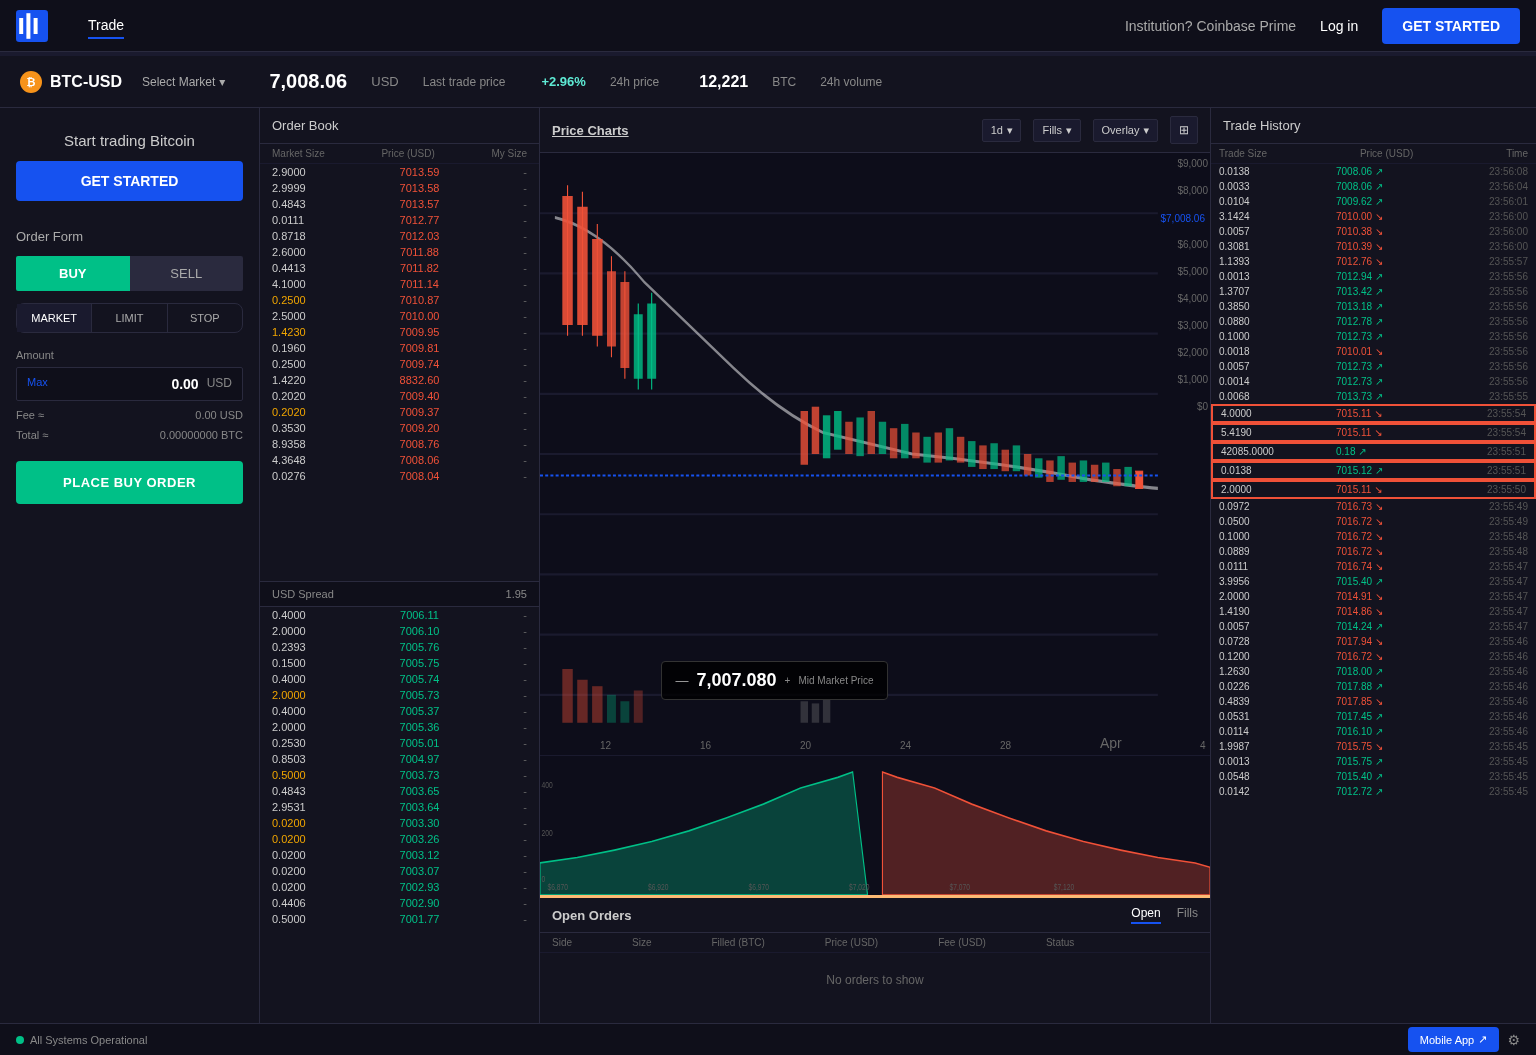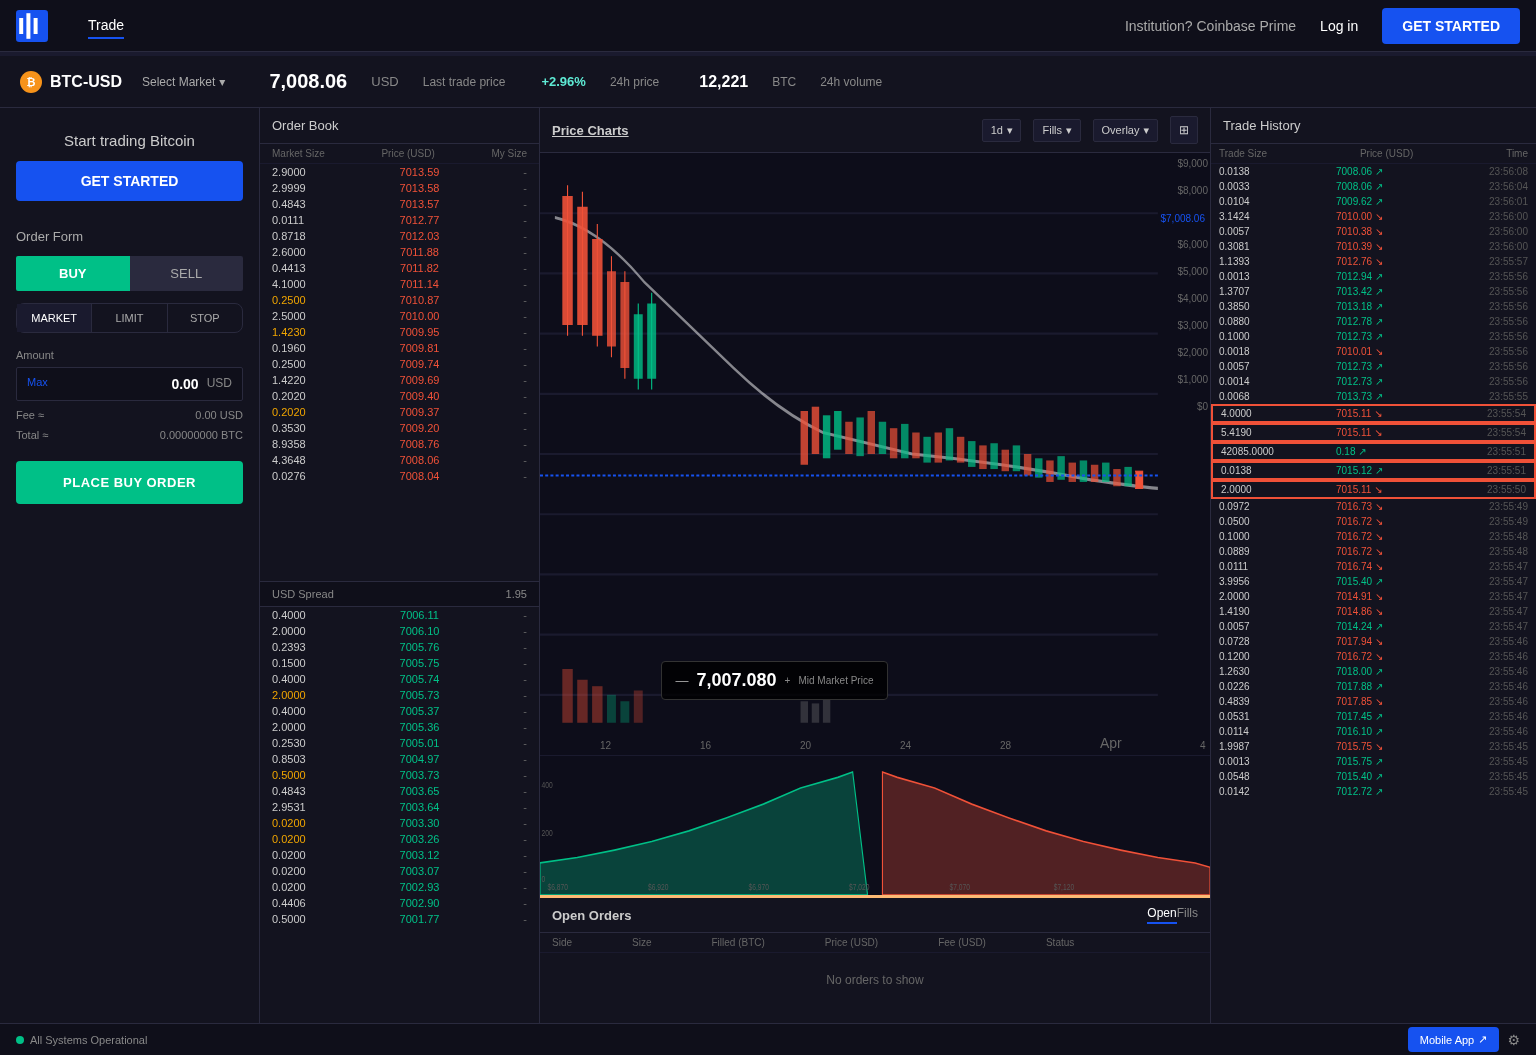--- a/index.html
+++ b/index.html
@@ -83,21 +83,21 @@
     .mid-price-val { font-size: 18px; font-weight: 700; color: #fff; }
     .mid-label { font-size: 10px; color: #888; }
     
     
     .depth-chart-area { height: 140px; position: relative; background: #0d0d1a; border-top: 1px solid #1a1a2e; overflow: hidden; }
     
     
     .open-orders-section { border-top: 3px solid #fdba74; background: #13131f; }
     .open-orders-header { display: flex; align-items: center; justify-content: space-between; padding: 8px 12px; border-bottom: 1px solid #2a2a3e; }
     .open-orders-title { font-size: 13px; font-weight: 600; color: #ccc; }
-    .open-orders-tabs { display: flex; gap: 0; }
+    .open-orders-tabs { display: flex; gap: 16px; }
     .oo-tab { font-size: 12px; color: #888; cursor: pointer; padding-bottom: 2px; }
     .oo-tab.active { color: #fff; border-bottom: 2px solid #1652f0; }
     .oo-col-headers { display: flex; padding: 4px 12px; color: #666; font-size: 10px; gap: 60px; border-bottom: 1px solid #1a1a2e; }
     .no-orders { padding: 20px; text-align: center; color: #666; font-size: 12px; }
     
     
     .trade-history-section { width: 326px; background: #13131f; border-left: 1px solid #2a2a3e; display: flex; flex-direction: column; flex-shrink: 0; overflow: hidden; }
     .th-col-headers { display: flex; justify-content: space-between; padding: 4px 8px; color: #666; font-size: 10px; border-bottom: 1px solid #1a1a2e; }
     .th-rows { flex: 1; overflow-y: auto; }
     .th-row { display: flex; justify-content: space-between; padding: 2px 8px; font-size: 10px; align-items: center; }
@@ -275,21 +275,21 @@
     <span class="ob-price red">7009.81</span>
     <span class="ob-my-size">-</span>
   </div>
           <div class="ob-row">
     <span class="ob-size">0.2500</span>
     <span class="ob-price red">7009.74</span>
     <span class="ob-my-size">-</span>
   </div>
           <div class="ob-row">
     <span class="ob-size">1.4220</span>
-    <span class="ob-price red">7009.69</span>
+    <span class="ob-price red">8832.60</span>
     <span class="ob-my-size">-</span>
   </div>
           <div class="ob-row">
     <span class="ob-size">0.2020</span>
     <span class="ob-price red">7009.40</span>
     <span class="ob-my-size">-</span>
   </div>
           <div class="ob-row">
     <span class="ob-size highlight">0.2020</span>
     <span class="ob-price red">7009.37</span>

